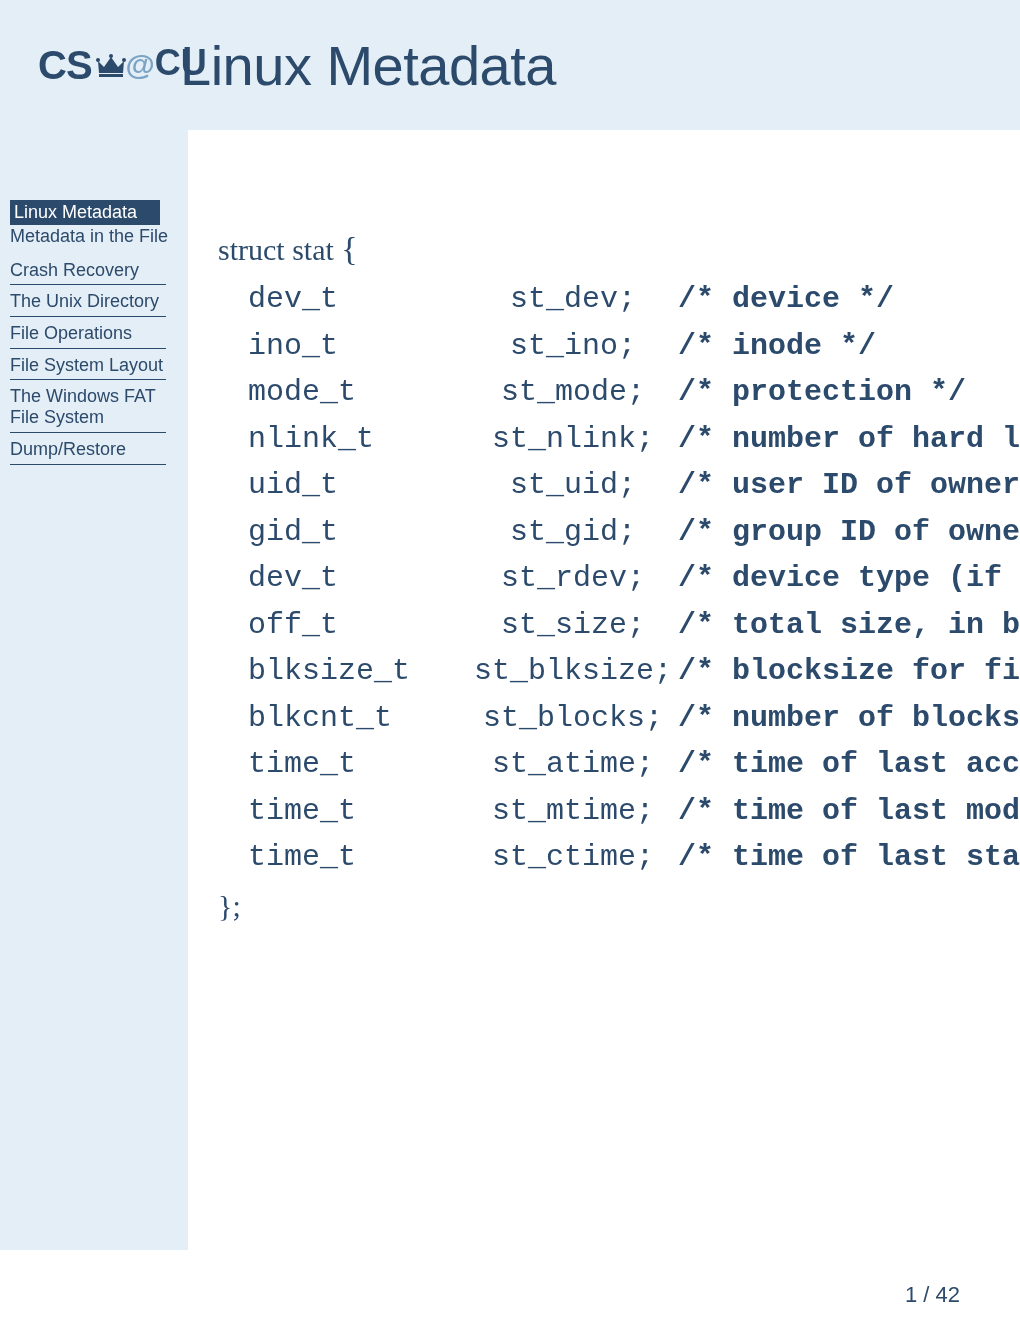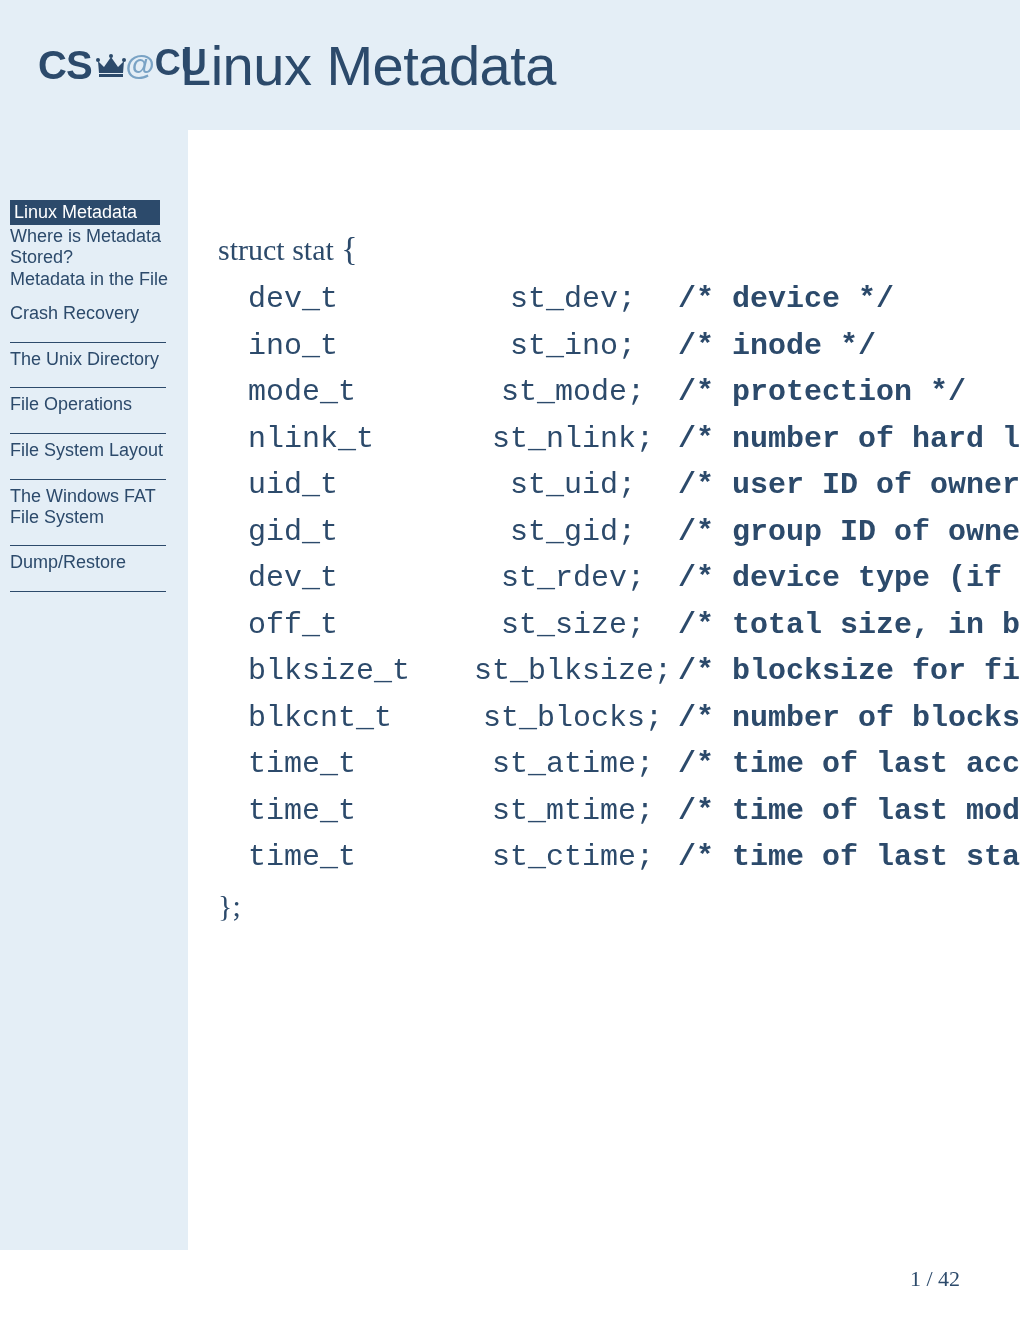--- a/index.html
+++ b/index.html
@@ -80,21 +80,21 @@
     width: 150px;
   }
   .sidebar .item {
     padding: 1px 0;
     line-height: 1.15;
     display: block;
   }
   .sidebar .topic {
     border-bottom: 1px solid #2c4a6b;
     margin-bottom: 6px;
-    padding-bottom: 18px;
+    padding-bottom: 4px;
     display: inline-block;
     width: 156px;
     line-height: 1.15;
   }
   .content {
     flex: 1;
     padding: 100px 0 0 30px;
     color: #2c4a6b;
     overflow: hidden;
     white-space: nowrap;
@@ -110,25 +110,25 @@
     font-size: 30px;
     line-height: 1.55;
     color: #2c4a6b;
   }
   .field-row { display: flex; }
   .col-type { width: 220px; flex: 0 0 220px; }
   .col-name { width: 210px; flex: 0 0 210px; text-align: center; }
   .col-comment { flex: 0 0 auto; font-weight: bold; }
   .footer {
     position: absolute;
-    bottom: 28px;
+    bottom: 12px;
     right: 60px;
     color: #2c4a6b;
     font-size: 22px;
-    font-family: Liberation Serif, serif;
+    font-family: Liberation Sans, sans-serif;
     font-stretch: condensed;
   }
 </style>
 </head>
 <body>
 
 <div class="header">
   <div class="logo">
     <span class="logo-cs">
       <span>CS</span>
@@ -145,21 +145,20 @@
     </span>
   </div>
   <div class="title">Linux Metadata</div>
 </div>
 
 <div class="body-row">
 
   <div class="sidebar">
     <div class="section">
       <span class="active">Linux Metadata</span>
-      <span class="item">Where is Metadata Stored?</span>
       <span class="item">Metadata in the File</span>
     </div>
     <span class="topic">Crash Recovery</span>
     <span class="topic">The Unix Directory</span>
     <span class="topic">File Operations</span>
     <span class="topic">File System Layout</span>
     <span class="topic">The Windows FAT File System</span>
     <span class="topic">Dump/Restore</span>
   </div>
 

